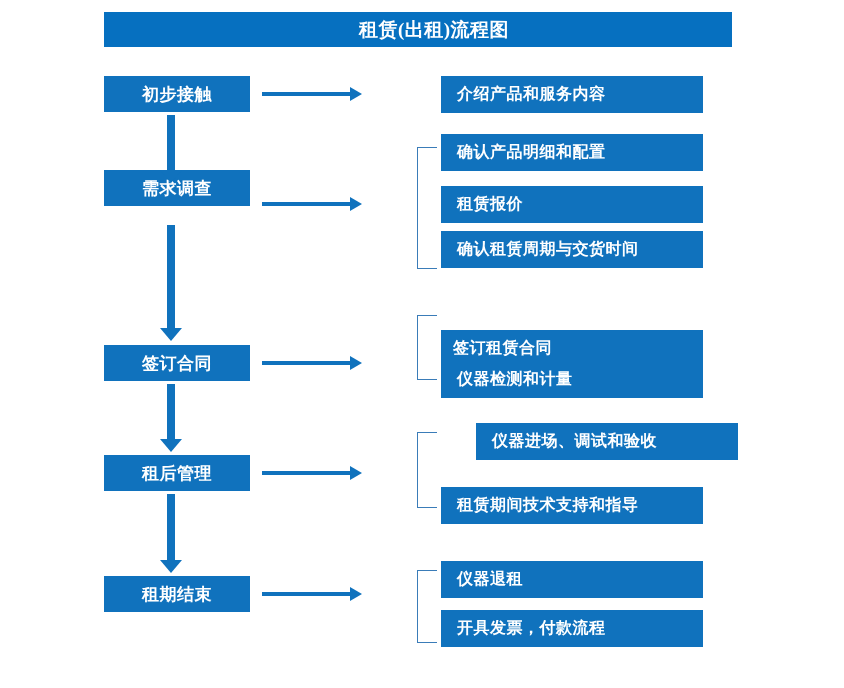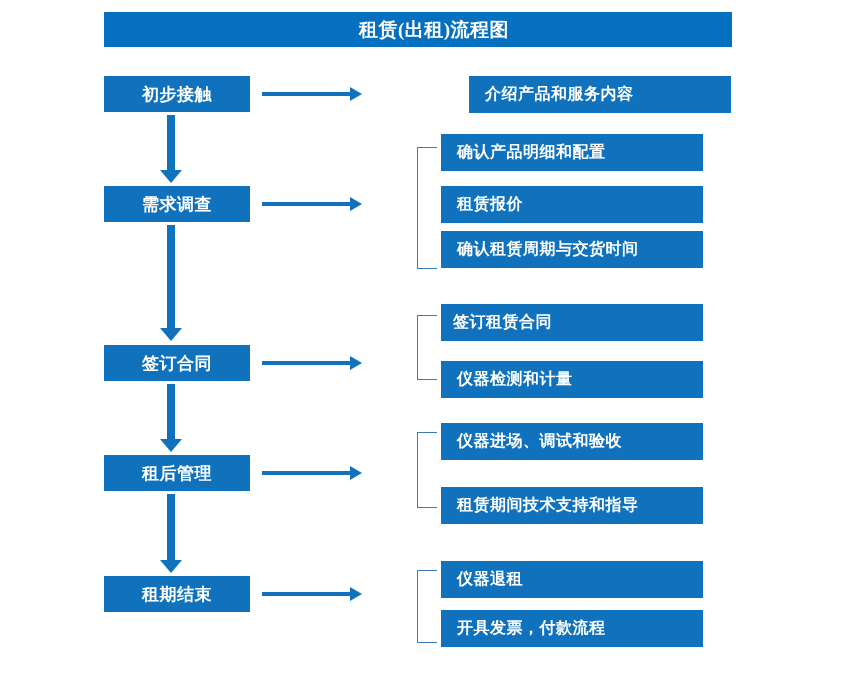--- a/index.html
+++ b/index.html
@@ -131,21 +131,21 @@
   }
 </style>
 </head>
 <body>
 
 <div id="canvas">
 
   <div class="title-bar">租赁(出租)流程图</div>
 
   <div class="stage-box" style="left:104px; top:76px;">初步接触</div>
-  <div class="stage-box" style="left:104px; top:186px;">需求调查</div>
+  <div class="stage-box" style="left:104px; top:170px;">需求调查</div>
   <div class="stage-box" style="left:104px; top:455px;">租后管理</div>
   <div class="stage-box" style="left:104px; top:345px;">签订合同</div>
   <div class="stage-box" style="left:104px; top:576px;">租期结束</div>
 
   <div class="v-arrow" style="top:115px; height:68px;">
     <div class="shaft" style="height:55px;"></div>
     <div class="head" style="top:55px;"></div>
   </div>
 
   <div class="v-arrow" style="top:225px; height:116px;">
@@ -182,28 +182,28 @@
   <div class="h-arrow" style="top:587px;">
     <div class="shaft"></div>
     <div class="head"></div>
   </div>
 
   <div class="bracket" style="top:147px; height:122px;"></div>
   <div class="bracket" style="top:315px; height:65px;"></div>
   <div class="bracket" style="top:432px; height:76px;"></div>
   <div class="bracket" style="top:570px; height:73px;"></div>
 
-  <div class="detail-box" style="top:76px;margin-left:28px;">介绍产品和服务内容</div>
+  <div class="detail-box" style="top:76px;">介绍产品和服务内容</div>
 
   <div class="detail-box" style="top:186px;">租赁报价</div>
   <div class="detail-box" style="top:134px;">确认产品明细和配置</div>
   <div class="detail-box" style="top:231px;">确认租赁周期与交货时间</div>
 
-  <div class="detail-box" style="top:304px;padding-left:12px;">签订租赁合同</div>
+  <div class="detail-box" style="top:330px;padding-left:12px;">签订租赁合同</div>
   <div class="detail-box" style="top:361px;font-family:Liberation Mono, monospace;">仪器检测和计量</div>
 
-  <div class="detail-box" style="top:423px;">仪器进场、调试和验收</div>
+  <div class="detail-box" style="top:423px;margin-left:35px;">仪器进场、调试和验收</div>
   <div class="detail-box" style="top:487px;">租赁期间技术支持和指导</div>
 
   <div class="detail-box" style="top:561px;">仪器退租</div>
   <div class="detail-box" style="top:610px;">开具发票，付款流程</div>
 
 </div>
 
 </body></html>

